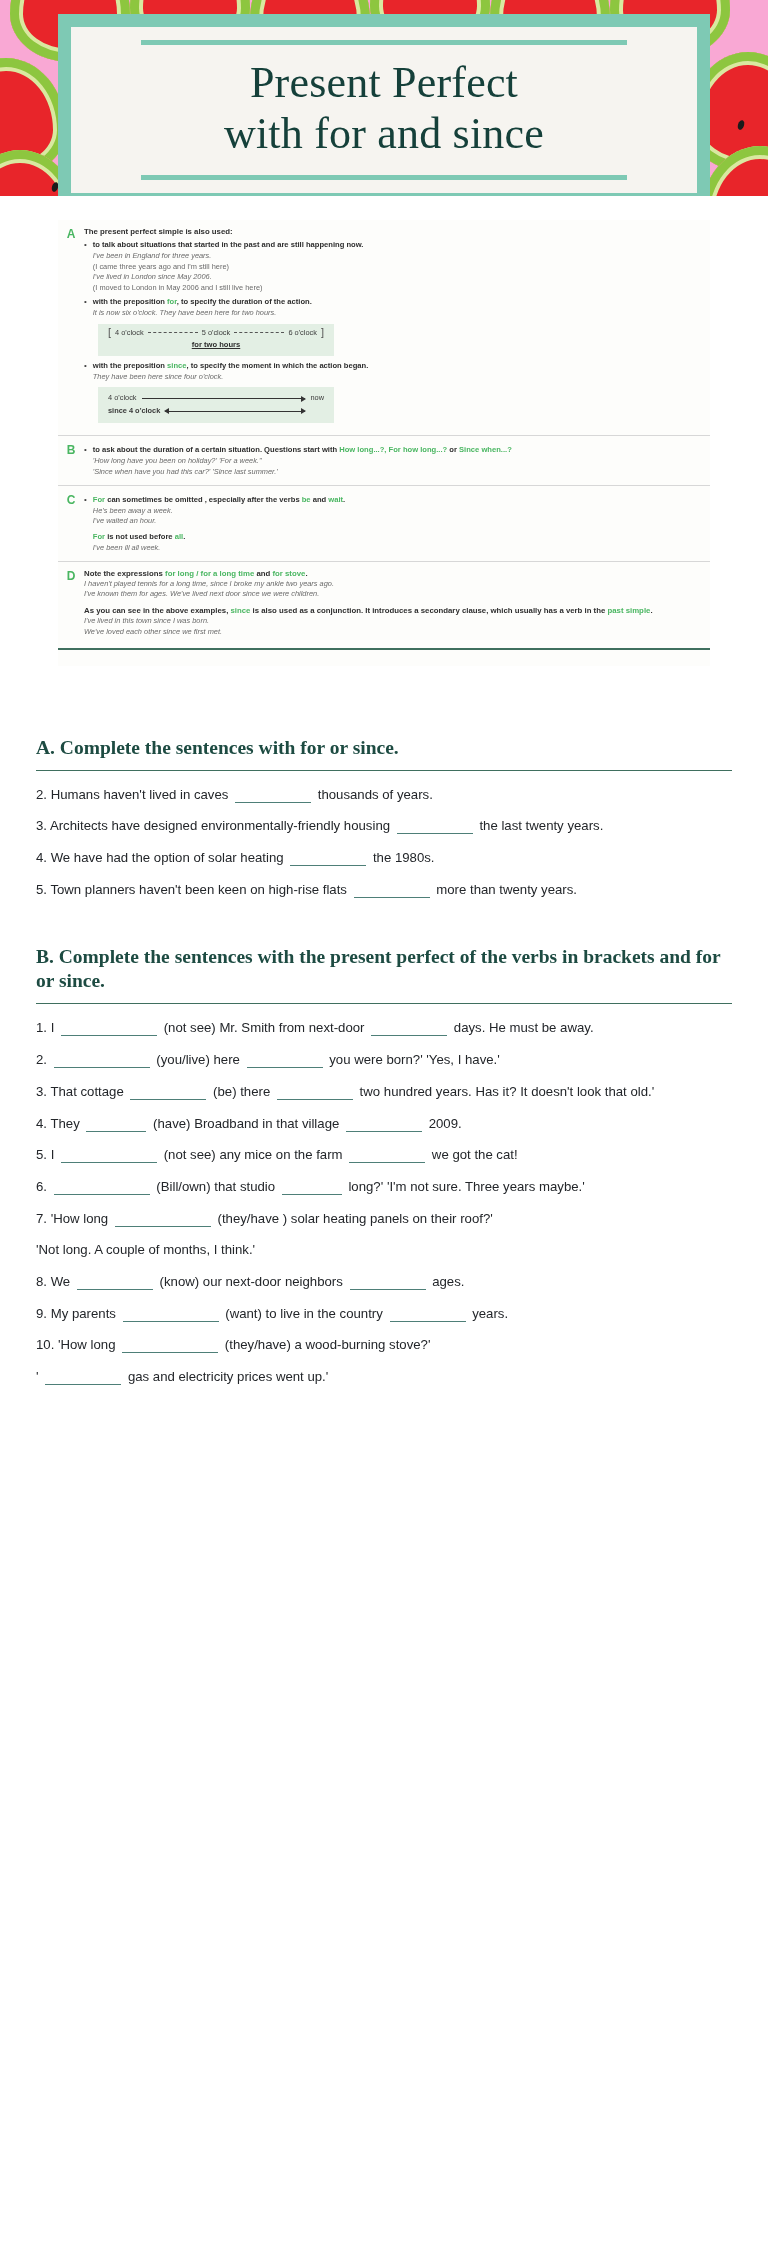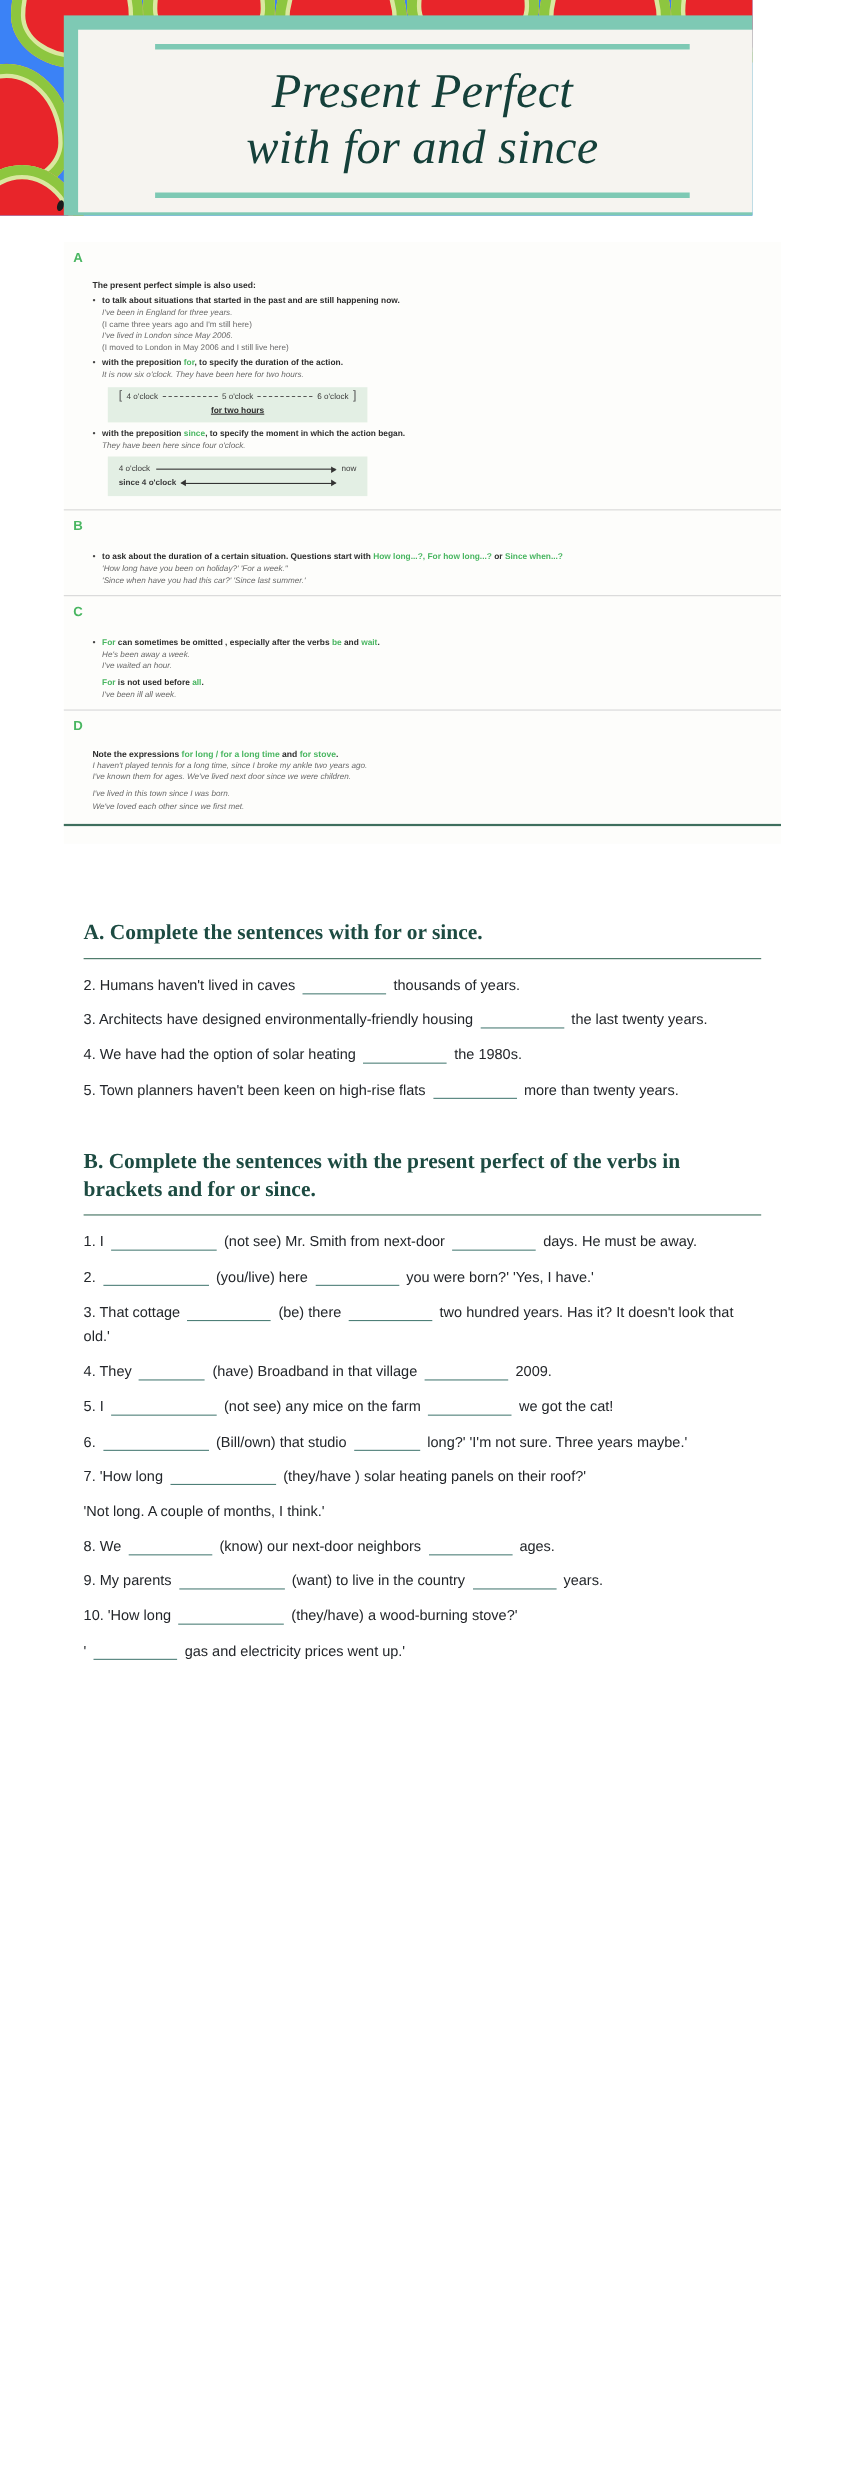--- a/index.html
+++ b/index.html
@@ -7,25 +7,24 @@
   body {
     width: 768px;
     background: #ffffff;
     font-family: "Liberation Sans", sans-serif;
     color: #222;
   }
 
   
   .banner {
     position: relative;
-    width: 684px;
+    width: 768px;
     height: 196px;
-    background: #3b82f6;
+    background: #f9a8d4;
     overflow: hidden;
-    font-style: italic;
   }
   .melon {
     position: absolute;
     width: 120px;
     height: 120px;
     border-radius: 50% 50% 50% 50% / 60% 60% 40% 40%;
     background: #e8252a;
     box-shadow: 0 0 0 9px #8dc63f inset, 0 0 0 13px #d9e8a0 inset;
   }
   .dot {
@@ -98,21 +97,20 @@
     font-size: 12px;
     color: #49b661;
     text-align: center;
     padding-top: 1px;
   }
   .g-body {
     flex: 1 1 auto;
     font-size: 7.6px;
     line-height: 1.42;
     color: #3b3b3b;
-    margin-top: 28px;
   }
   .g-head {
     font-weight: bold;
     color: #2e2e2e;
     font-size: 7.8px;
   }
   .g-bullet {
     display: flex;
     gap: 6px;
     margin-top: 3px;
@@ -211,21 +209,21 @@
   }
   .arrow-lr::before {
     content: "";
     position: absolute; left: -1px; top: -2.5px;
     border-right: 5px solid #333;
     border-top: 3px solid transparent;
     border-bottom: 3px solid transparent;
   }
 
   
-  .exercise { padding: 0 76px; }
+  .exercise { padding: 0 36px; }
   .ex-title {
     font-family: "Liberation Serif", serif;
     font-weight: bold;
     font-size: 19.5px;
     line-height: 1.28;
     color: #1d4b42;
     margin: 0 0 9px 0;
   }
   .ex-rule {
     height: 1px;
@@ -385,20 +383,23 @@
 
   <div class="g-row">
     <div class="g-letter">D</div>
     <div class="g-body">
       <div class="g-head">
         <span>Note the expressions </span><span class="g-green">for long / for a long time</span><span> and </span><span class="g-green">for stove</span><span>.</span>
       </div>
       <div class="g-ex">I haven't played tennis for a long time, since I broke my ankle two years ago.</div>
       <div class="g-ex">I've known them for ages. We've lived next door since we were children.</div>
       <div style="height:5px;"></div>
+      <div class="g-head">
+        <span>As you can see in the above examples, </span><span class="g-green">since</span><span> is also used as a conjunction. It introduces a secondary clause, which usually has a verb in the </span><span class="g-green">past simple</span><span>.</span>
+      </div>
       <div class="g-ex">I've lived in this town since I was born.</div>
       <div class="g-ex">We've loved each other since we first met.</div>
     </div>
   </div>
 
   <div class="g-sep thick"></div>
  </div>
 </div>
 
 <div class="spacer-a"></div>

